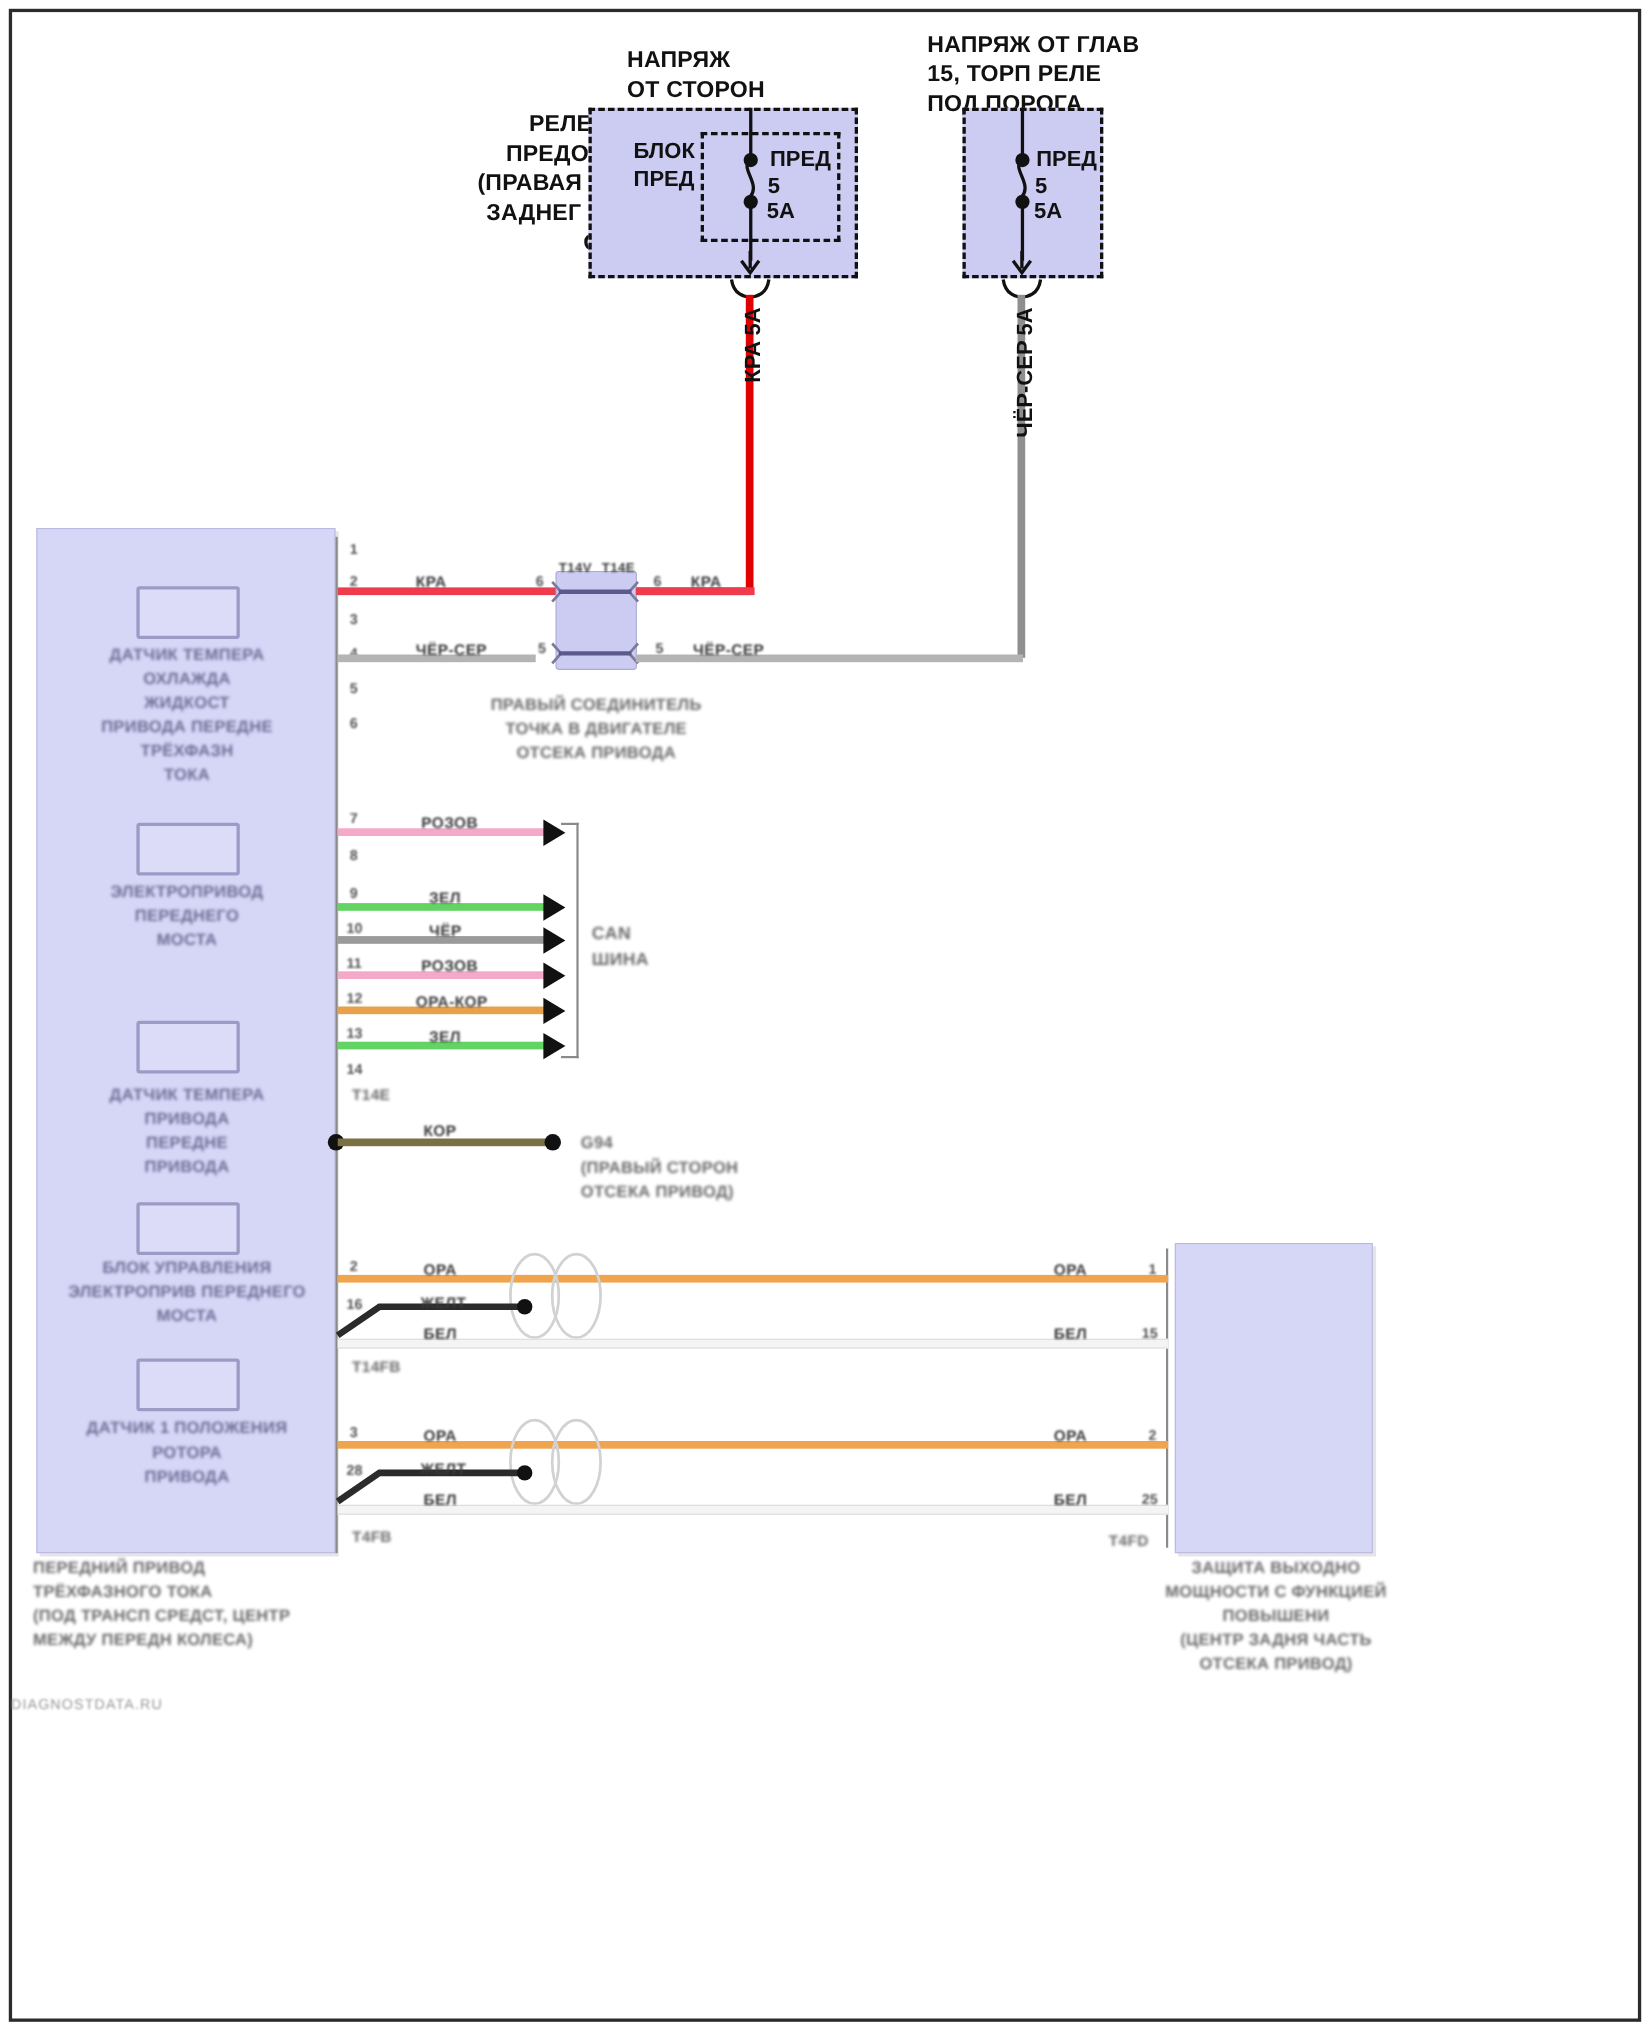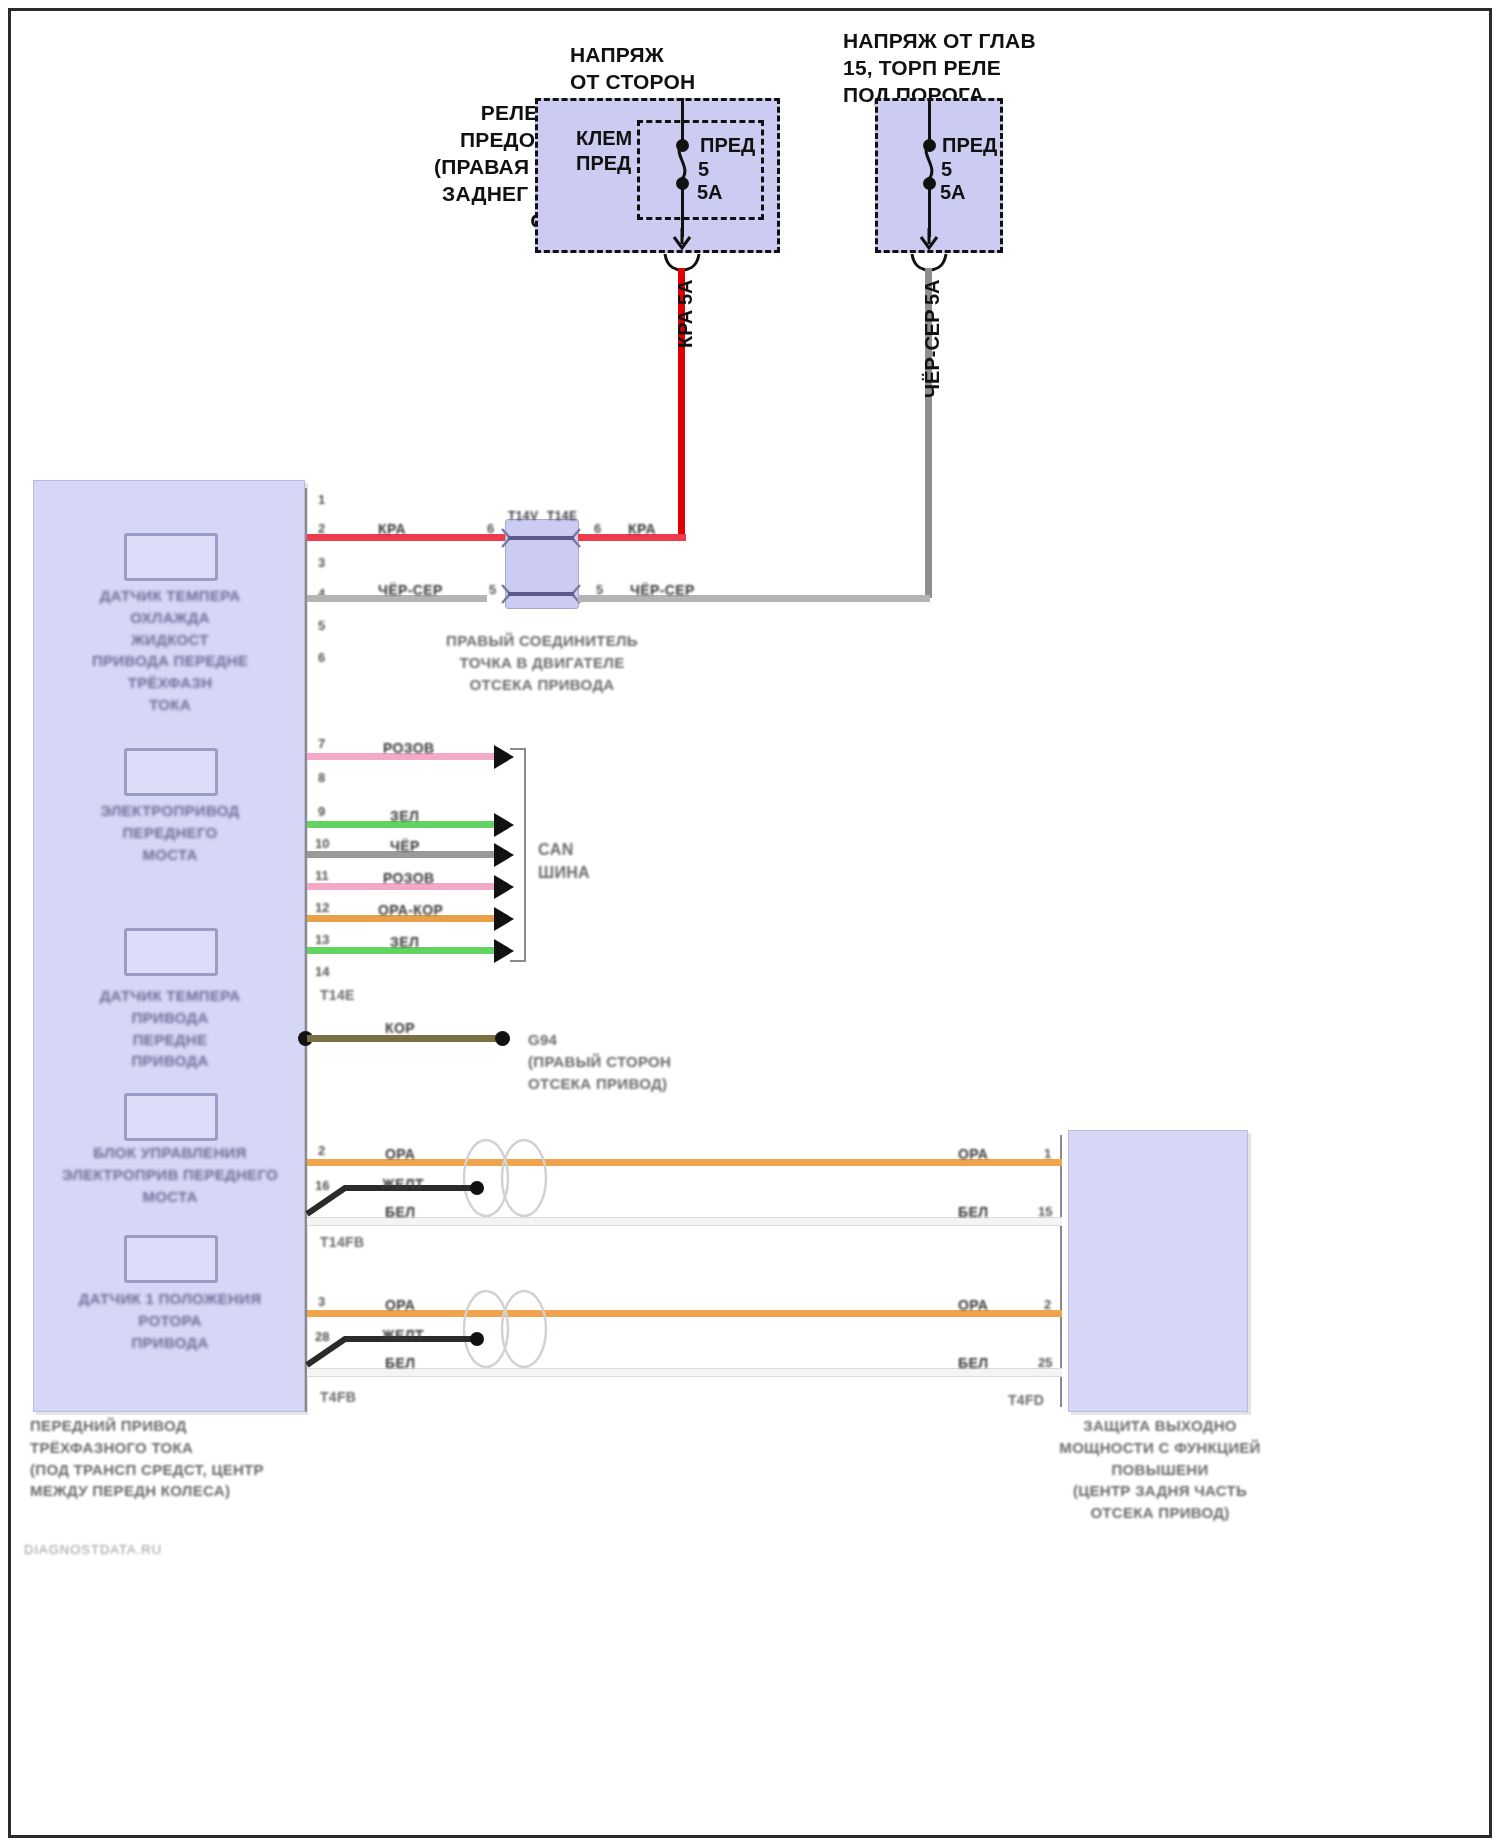--- a/index.html
+++ b/index.html
@@ -61,21 +61,21 @@
   <div class="hdr l" style="left:843px;top:28px;width:360px;">
     <div>НАПРЯЖ ОТ ГЛАВ</div>
     <div>15, ТОРП РЕЛЕ</div>
     <div>ПОД ПОРОГА</div>
   </div>
 
 
   <div class="fusebox" style="left:535px;top:98px;width:245px;height:155px;"></div>
   <div class="fuseinner" style="left:637px;top:120px;width:127px;height:100px;"></div>
   <div class="fuselbl" style="left:576px;top:126px;width:62px;text-align:left;">
-    <div>КЛЕМ</div>
+    <div>БЛОК</div>
     <div>ПРЕД</div>
   </div>
   <div class="fuselbl" style="left:700px;top:133px;">ПРЕД</div>
   <div class="fuselbl" style="left:698px;top:157px;">5</div>
 
   <div class="fuselbl" style="left:697px;top:180px;">5A</div>
 
   <div class="vline" style="left:681px;top:98px;height:46px;"></div>
   <div class="dot" style="left:676px;top:139px;"></div>
   <svg style="position:absolute;left:668px;top:145px;" width="28" height="36">
@@ -311,14 +311,14 @@
 
   <div class="wire" style="left:307px;top:1368px;width:755px;background:#f4f4f4;border-top:1px solid #dcdcdc;border-bottom:1px solid #dcdcdc;"></div>
   <div class="wlabel" style="left:385px;top:1355px;">БЕЛ</div>
   <div class="wlabel" style="left:958px;top:1355px;">БЕЛ</div>
   <div class="pin" style="left:1038px;top:1355px;">25</div>
 
   <div class="cap" style="left:320px;top:1232px;font-size:14px;">T14FB</div>
   <div class="cap" style="left:1008px;top:1390px;font-size:14px;">T4FD</div>
   <div class="cap" style="left:320px;top:1387px;font-size:14px;">T4FB</div>
 
-  <div class="wm" style="left:24px;top:1542px;">DIAGNOSTDATA.RU</div>
+  <div class="wm" style="left:10px;top:1542px;">DIAGNOSTDATA.RU</div>
 </div>
 
 </body></html>

